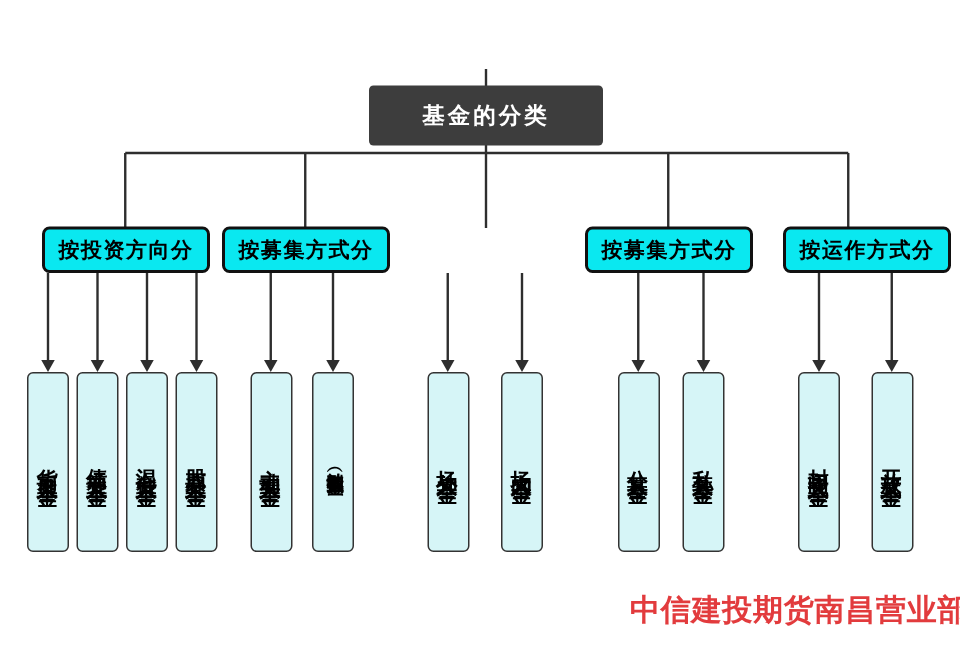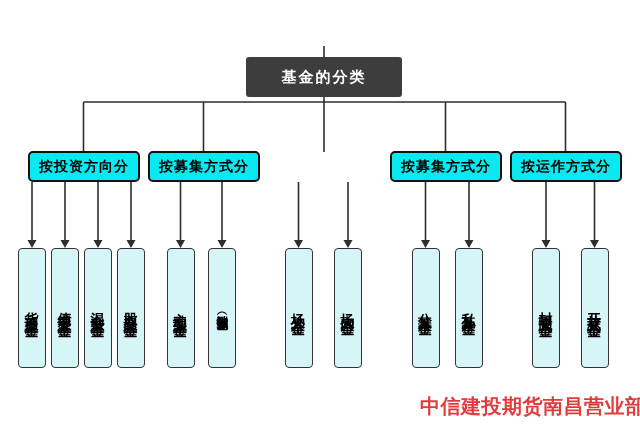--- a/index.html
+++ b/index.html
@@ -83,21 +83,21 @@
       <polygon points="541.5,240 550.5,240 546,248"></polygon>
       <polygon points="590,240 599,240 594.5,248"></polygon>
     </g>
   </svg>
 
   <div class="node root">基金的分类</div>
 
   <div class="node cat" style="left:28px">按投资方向分</div>
   <div class="node cat" style="left:148px">按募集方式分</div>
   <div class="node cat" style="left:390px">按募集方式分</div>
-  <div class="node cat" style="left:510px">按运作方式分</div>
+  <div class="node cat" style="left:522px">按运作方式分</div>
 
   <div class="node leaf" style="left:18px">货币型基金</div>
   <div class="node leaf" style="left:51px">债券型基金</div>
   <div class="node leaf" style="left:84px">混合型基金</div>
   <div class="node leaf" style="left:117px">股票型基金</div>
   <div class="node leaf" style="left:166.5px">主动型基金</div>
   <div class="node leaf small" style="left:208px">被动型（指数）基金</div>
   <div class="node leaf" style="left:284.5px">场外基金</div>
   <div class="node leaf" style="left:334px">场内基金</div>
   <div class="node leaf" style="left:411.5px">公募基金</div>

